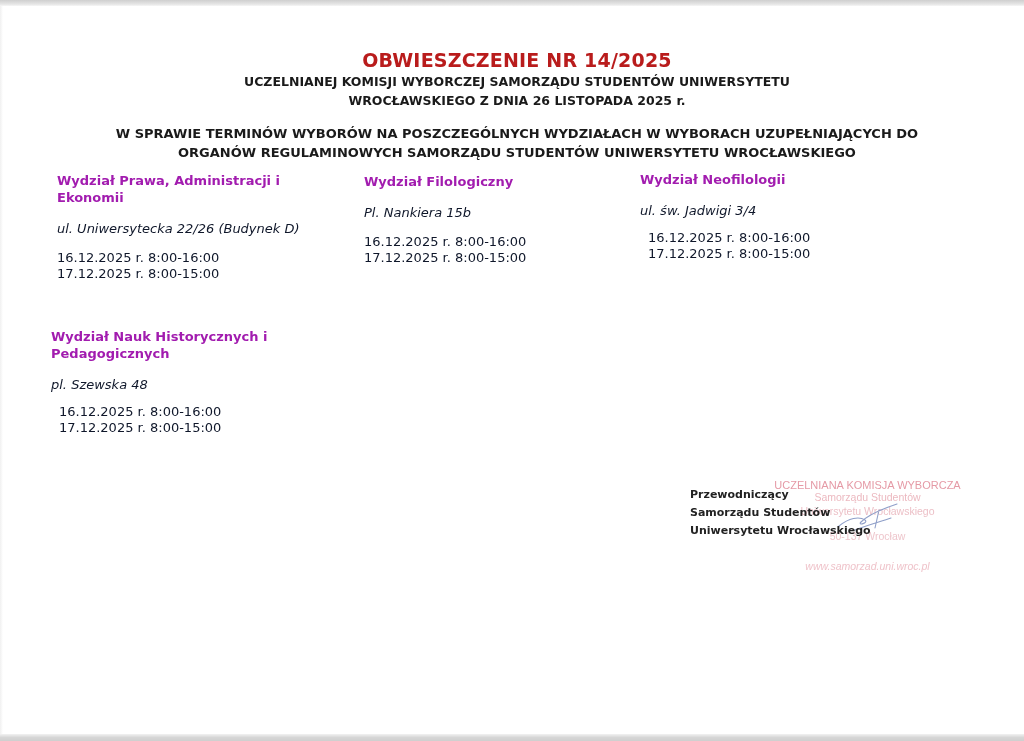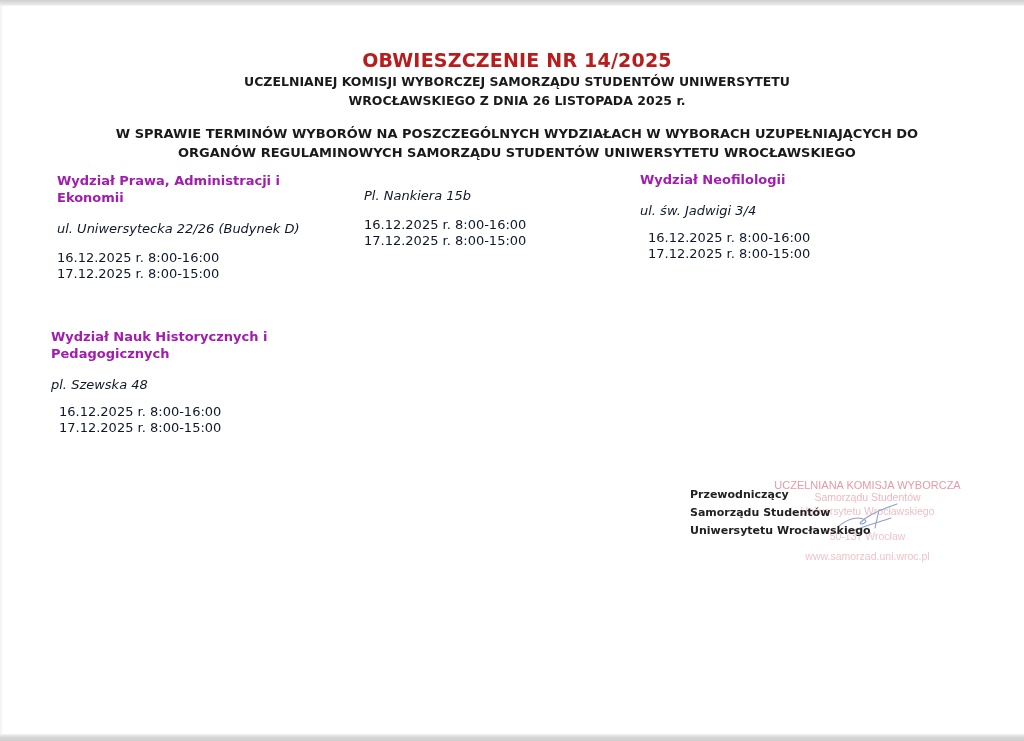--- a/index.html
+++ b/index.html
@@ -44,21 +44,21 @@
 
     .stamp {
       position: absolute; left: 765px; top: 479px; width: 205px;
       text-align: center; color: #e6a9b2; font-family: "Liberation Sans", sans-serif;
       font-size: 10.5px; line-height: 12px;
     }
     .stamp .s1 { font-size: 11px; color: #e59aa6; }
     .stamp .s2 { color: #ecb9c0; }
     .stamp .s3 { color: #ecbfc6; margin-top: 2px; }
     .stamp .s4 { color: #eec6cc; margin-top: 13px; }
-    .stamp .s5 { color: #efc3ca; margin-top: 8px; }
+    .stamp .s5 { color: #efc3ca; margin-top: 18px; font-style: italic; }
 
     .sign {
       position: absolute; left: 690px; top: 486px; width: 270px;
       text-align: left; font-weight: bold; font-size: 11px; line-height: 18px; color: #222;
     }
     .sign .l1 { padding-right: 11px; }
     .sign .l2 { word-spacing: 4px; }
     .sign .l3 { padding-right: 10px; }
 
     .signature-scribble { position: absolute; left: 835px; top: 496px; }
@@ -83,20 +83,21 @@
   <div class="block" id="b1">
     <div class="name">Wydział Prawa, Administracji i Ekonomii</div>
     <div class="addr">ul. Uniwersytecka 22/26 (Budynek D)</div>
     <div class="dates">
       <div>16.12.2025 r. 8:00-16:00</div>
       <div>17.12.2025 r. 8:00-15:00</div>
     </div>
   </div>
 
   <div class="block" id="b2">
+    <div class="name">Wydział Filologiczny</div>
     <div class="addr">Pl. Nankiera 15b</div>
     <div class="dates">
       <div>16.12.2025 r. 8:00-16:00</div>
       <div>17.12.2025 r. 8:00-15:00</div>
     </div>
   </div>
 
   <div class="block" id="b3">
     <div class="name">Wydział Neofilologii</div>
     <div class="addr">ul. św. Jadwigi 3/4</div>

